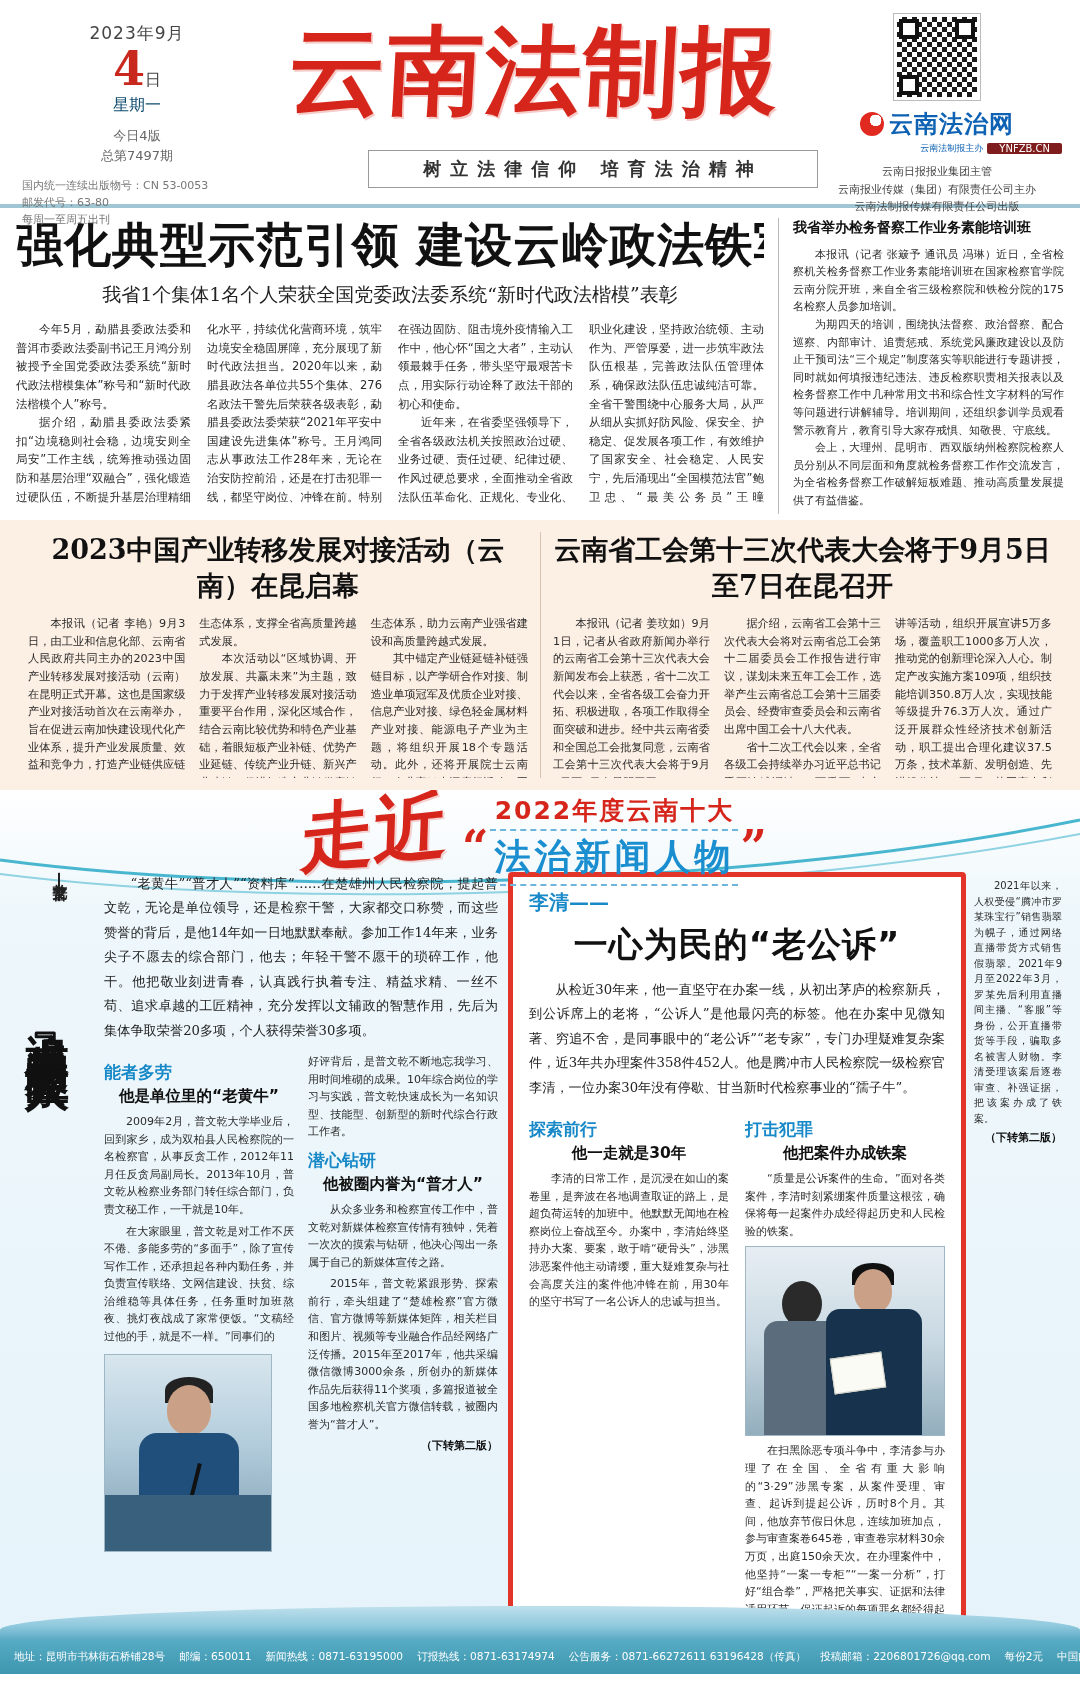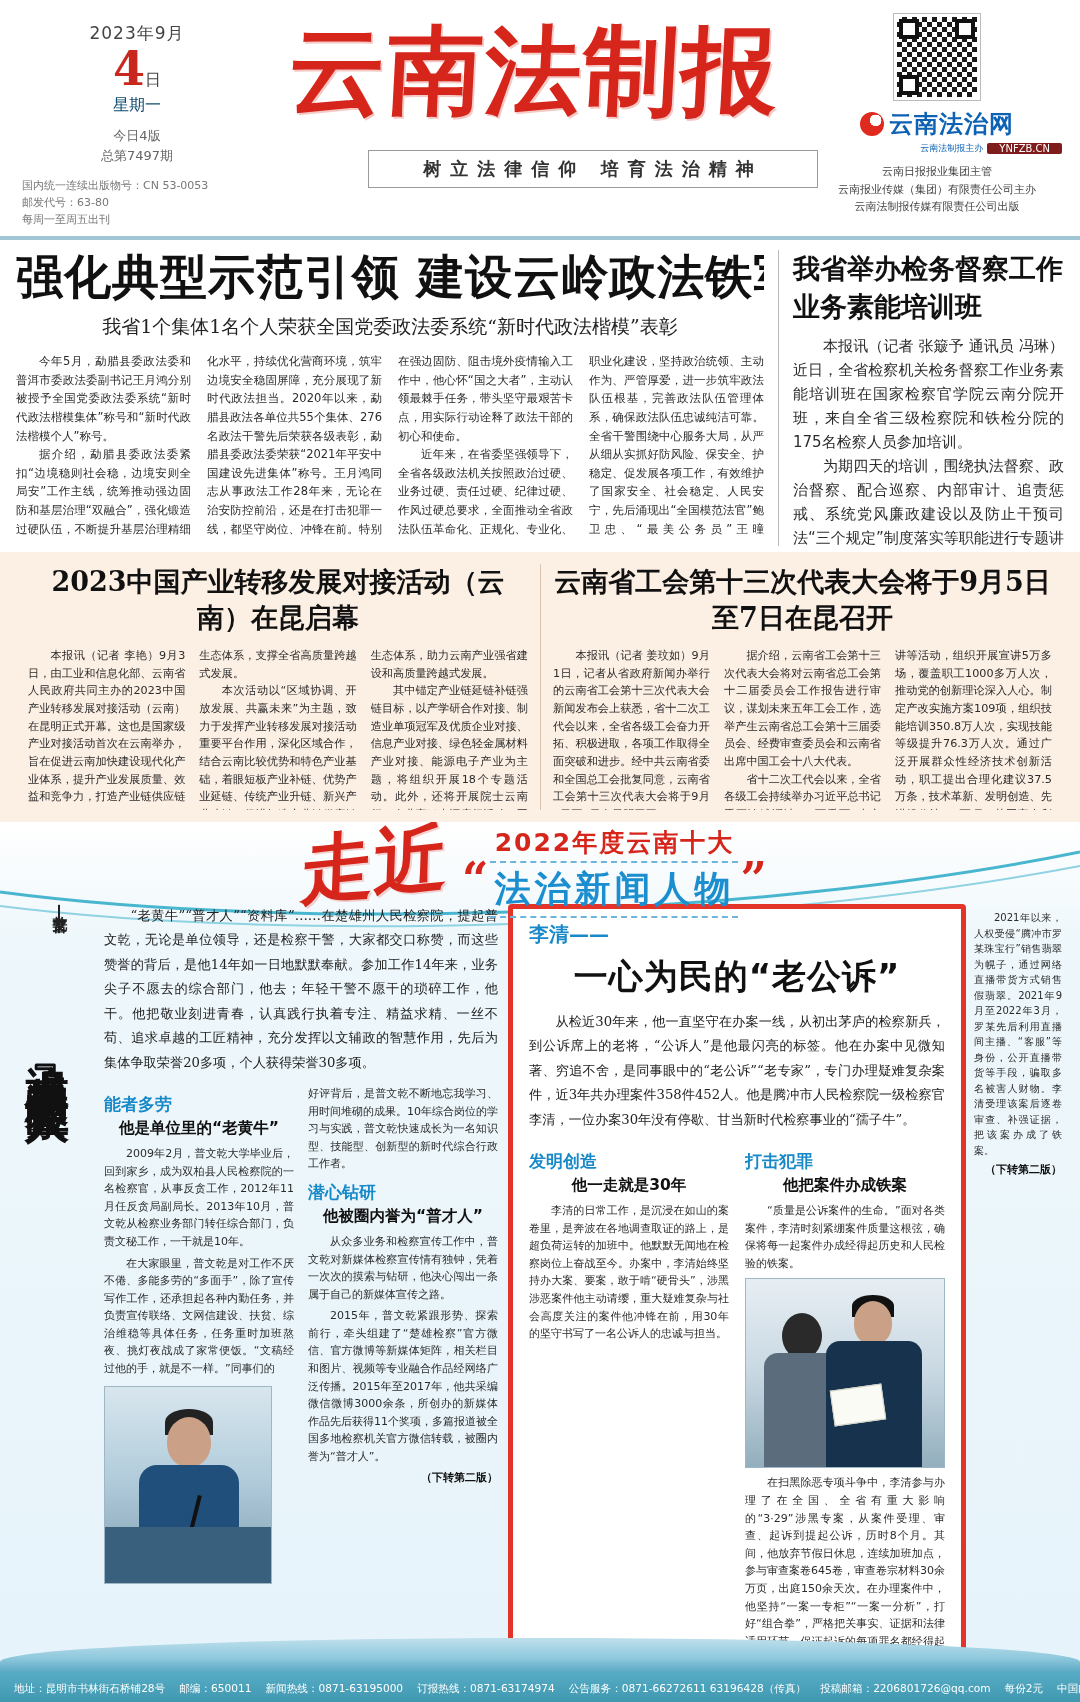--- a/index.html
+++ b/index.html
@@ -1,21 +1,21 @@
 <!DOCTYPE html>
 <html><head>
 <meta charset="utf-8">
 <style>
   * { margin:0; padding:0; box-sizing:border-box; }
   html,body { background:#ffffff; }
   .page { width:1080px; height:1702px; position:relative; background:#fff;
           font-family:"DejaVu Sans","Liberation Sans",sans-serif; color:#222; overflow:hidden; margin:0 auto; }
 
   
-  .header { height:240px; position:relative; border-bottom:4px solid #9fc6d2; }
+  .header { height:208px; position:relative; border-bottom:4px solid #9fc6d2; }
   .date-block { position:absolute; left:22px; top:22px; width:230px; text-align:center; color:#555; }
   .date-ym { font-size:17px; color:#444; letter-spacing:1px; }
   .date-day { font-size:46px; color:#c8281e; font-weight:bold; line-height:1.05; font-family:"DejaVu Serif",serif; }
   .date-day small { font-size:16px; color:#444; font-weight:normal; }
   .date-week { font-size:16px; color:#0c4a6e; margin-top:2px; }
   .date-meta { font-size:13px; color:#666; margin-top:10px; line-height:1.5; }
   .date-issn { font-size:11px; color:#777; margin-top:12px; line-height:1.55; text-align:left; }
   .masthead { position:absolute; left:250px; top:8px; width:568px; text-align:center;
               font-size:96px; font-weight:bold; color:#d6261c; letter-spacing:2px;
               font-family:"DejaVu Serif","Liberation Serif",serif; transform:skewX(-3deg);
@@ -36,22 +36,22 @@
 
   
   .main-section { height:312px; display:grid; grid-template-columns:1fr 286px; padding:10px 16px 6px; column-gap:14px; }
   .lead-col { overflow:hidden; }
   .lead-headline { font-family:"DejaVu Serif","Liberation Serif",serif; font-weight:bold; font-size:47px;
                    text-align:center; color:#111; letter-spacing:1px; line-height:1.15; white-space:nowrap; }
   .lead-subhead { font-family:"DejaVu Serif",serif; font-size:19px; text-align:center; color:#222; margin:10px 0 12px; }
   .lead-body { column-count:4; column-gap:16px; font-size:11.5px; line-height:1.62; text-align:justify; color:#2b2b2b; height:198px; overflow:hidden; }
   .lead-body p, .news-body p { text-indent:2em; }
   .side-article { border-left:1px solid #b9b9b9; padding-left:14px; overflow:hidden; }
-  .side-title { font-size:27px; font-weight:bold; color:#111; line-height:1.4; font-family:"DejaVu Serif",serif; margin-bottom:8px; }
-  .side-body { font-size:15px; line-height:1.6; text-align:justify; color:#2b2b2b; }
+  .side-title { font-size:14px; font-weight:bold; color:#111; line-height:1.4; font-family:"DejaVu Serif",serif; margin-bottom:8px; }
+  .side-body { font-size:11px; line-height:1.6; text-align:justify; color:#2b2b2b; }
   .side-body p { text-indent:2em; }
 
   
   .middle-band { height:270px; background:#fcefe4; display:grid; grid-template-columns:1fr 1fr; padding:12px 16px; column-gap:0; }
   .mid-block { overflow:hidden; padding:0 12px; }
   .mid-block + .mid-block { border-left:1px solid #d8c4b2; }
   .mid-headline { font-family:"DejaVu Serif",serif; font-weight:bold; font-size:27px; text-align:center; color:#111; line-height:1.35; margin-bottom:10px; }
   .news-body { column-count:3; column-gap:14px; font-size:11.2px; line-height:1.58; text-align:justify; color:#2b2b2b; height:178px; overflow:hidden; }
 
   
@@ -251,21 +251,21 @@
         </div>
       </div>
 
       <div class="li-area">
         <div class="li-box">
           <div class="li-name">李清——</div>
           <div class="li-title">一心为民的“老公诉”</div>
           <p class="feature-intro">从检近30年来，他一直坚守在办案一线，从初出茅庐的检察新兵，到公诉席上的老将，“公诉人”是他最闪亮的标签。他在办案中见微知著、穷追不舍，是同事眼中的“老公诉”“老专家”，专门办理疑难复杂案件，近3年共办理案件358件452人。他是腾冲市人民检察院一级检察官李清，一位办案30年没有停歇、甘当新时代检察事业的“孺子牛”。</p>
           <div class="li-cols">
             <div class="li-col">
-              <div class="sec-label">发明创造</div>
+              <div class="sec-label">探索前行</div>
               <div class="sec-title">他一走就是30年</div>
               <p class="feat-p">李清的日常工作，是沉浸在如山的案卷里，是奔波在各地调查取证的路上，是超负荷运转的加班中。他默默无闻地在检察岗位上奋战至今。办案中，李清始终坚持办大案、要案，敢于啃“硬骨头”，涉黑涉恶案件他主动请缨，重大疑难复杂与社会高度关注的案件他冲锋在前，用30年的坚守书写了一名公诉人的忠诚与担当。</p>
             </div>
             <div class="li-col">
               <div class="sec-label">打击犯罪</div>
               <div class="sec-title">他把案件办成铁案</div>
               <p class="feat-p">“质量是公诉案件的生命。”面对各类案件，李清时刻紧绷案件质量这根弦，确保将每一起案件办成经得起历史和人民检验的铁案。</p>
               <div class="photo-li">
                 <div class="p1h"></div>
                   <div class="p1b"></div>

